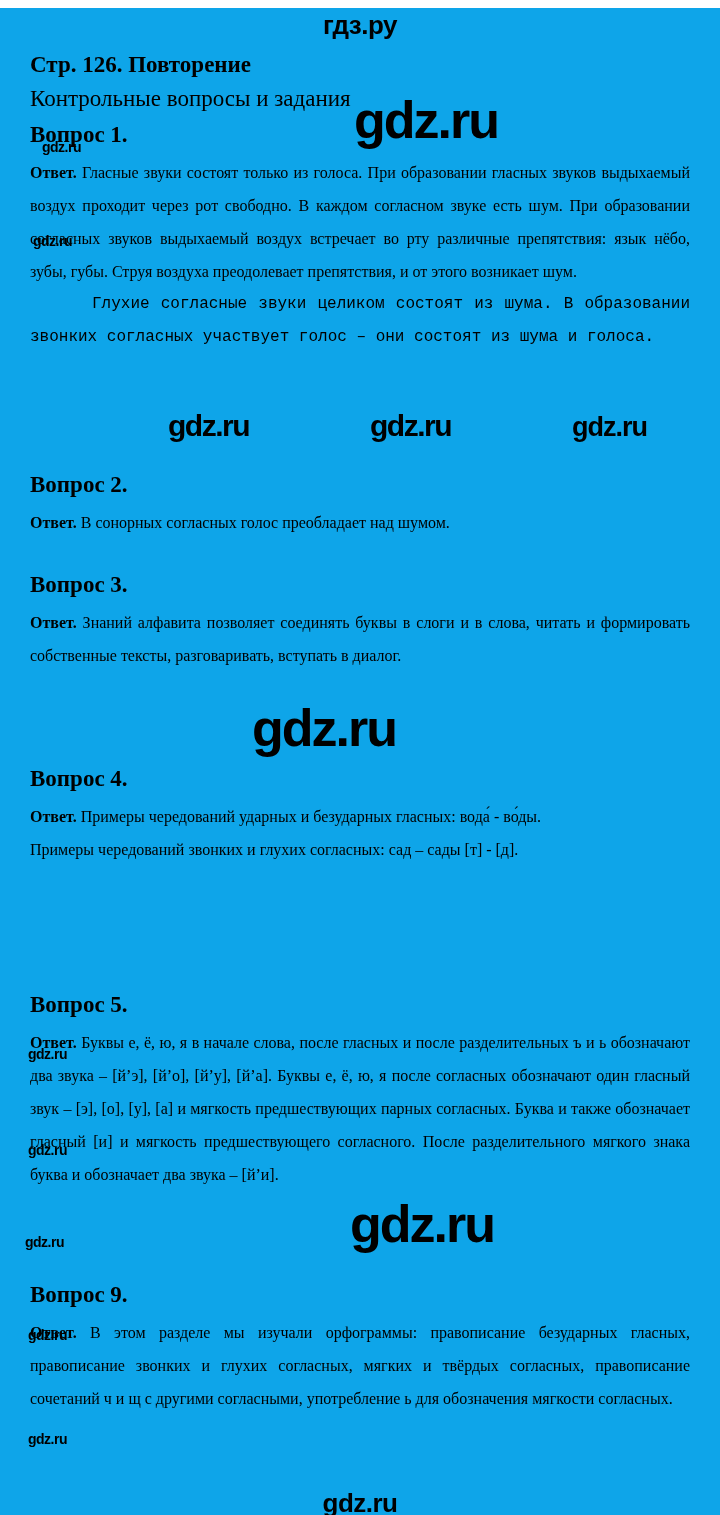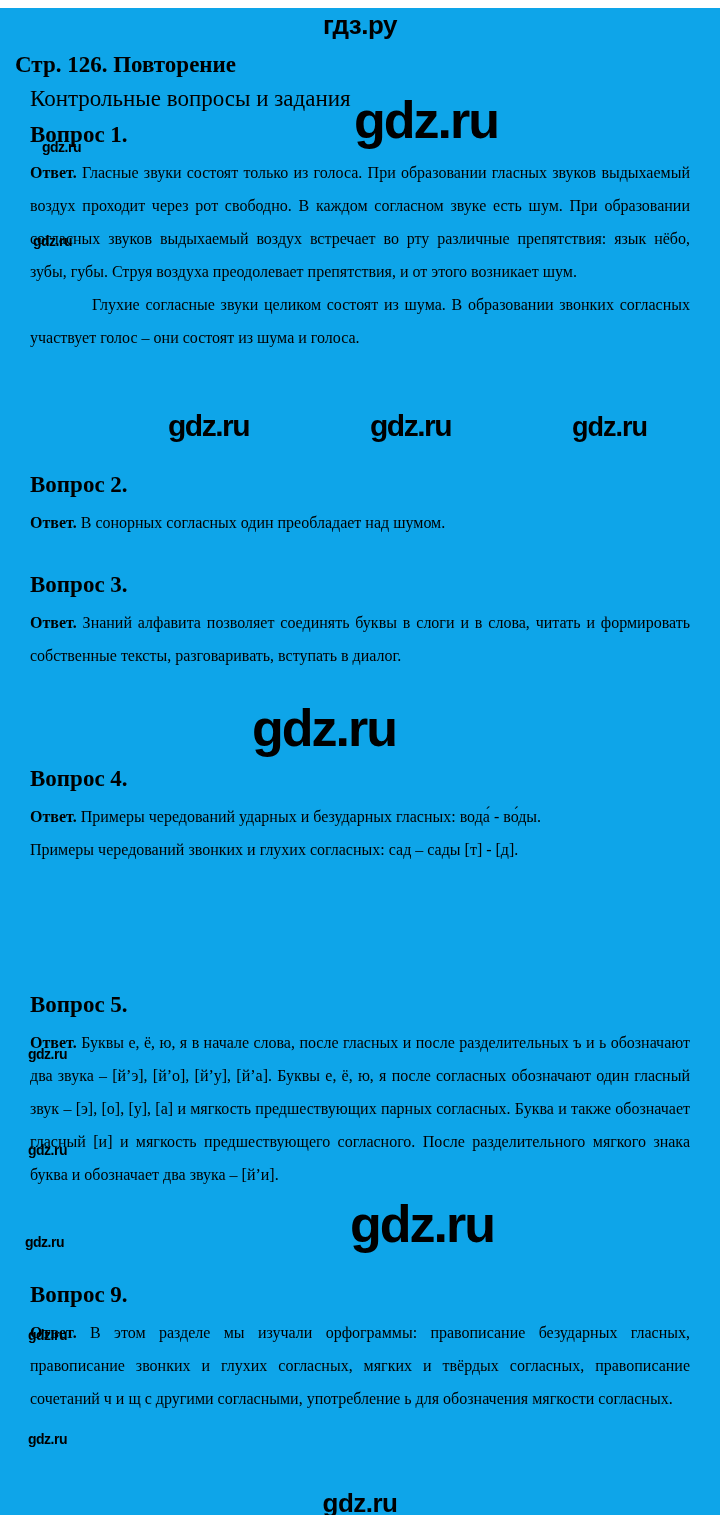--- a/index.html
+++ b/index.html
@@ -20,21 +20,21 @@
     text-align: center;
     font-family: "Liberation Sans", sans-serif;
     font-weight: bold;
     font-size: 26px;
     letter-spacing: -0.5px;
   }
   .logo-header { top: 2px; }
   .logo-footer { top: 1480px; }
   .doc-title {
     position: absolute;
-    left: 15px;
+    left: 30px;
     top: 44px;
     font-size: 23px;
     font-weight: bold;
     margin: 0;
   }
   .doc-subtitle {
     position: absolute;
     left: 30px;
     top: 78px;
     font-size: 23px;
@@ -52,21 +52,21 @@
     line-height: 30px;
     margin: 0 0 6px 0;
   }
   .answer {
     font-size: 16px;
     line-height: 33px;
     text-align: justify;
     margin: 0;
   }
   .answer-label { font-weight: bold; }
-  .indent { text-indent: 62px; }
+  .indent { text-indent: 62px; font-family: Liberation Mono, monospace; }
   .wm {
     position: absolute;
     font-family: "Liberation Sans", sans-serif;
     font-weight: bold;
     line-height: 1;
     white-space: nowrap;
   }
   .wm-big   { font-size: 52px; letter-spacing: -2px; }
   .wm-med   { font-size: 30px; letter-spacing: -1.5px; }
   .wm-med-s { font-size: 27px; letter-spacing: -1px; }
@@ -103,21 +103,21 @@
   <span class="wm wm-small" style="left:28px; top:1424px;">gdz.ru</span>
 
   <section class="question q1">
     <h3 class="q-label">Вопрос 1.</h3>
     <p class="answer"><strong class="answer-label">Ответ.</strong> <span>Гласные звуки состоят только из голоса. При образовании гласных звуков выдыхаемый воздух проходит через рот свободно. В каждом согласном звуке есть шум. При образовании согласных звуков выдыхаемый воздух встречает во рту различные препятствия: язык нёбо, зубы, губы. Струя воздуха преодолевает препятствия, и от этого возникает шум.</span></p>
     <p class="answer indent">Глухие согласные звуки целиком состоят из шума. В образовании звонких согласных участвует голос – они состоят из шума и голоса.</p>
   </section>
 
   <section class="question q2">
     <h3 class="q-label">Вопрос 2.</h3>
-    <p class="answer"><strong class="answer-label">Ответ.</strong> <span>В сонорных согласных один преобладает над шумом.</span></p>
+    <p class="answer"><strong class="answer-label">Ответ.</strong> <span>В сонорных согласных голос преобладает над шумом.</span></p>
   </section>
 
   <section class="question q3">
     <h3 class="q-label">Вопрос 3.</h3>
     <p class="answer"><strong class="answer-label">Ответ.</strong> <span>Знаний алфавита позволяет соединять буквы в слоги и в слова, читать и формировать собственные тексты, разговаривать, вступать в диалог.</span></p>
   </section>
 
   <section class="question q4">
     <h3 class="q-label">Вопрос 4.</h3>
     <p class="answer"><strong class="answer-label">Ответ.</strong> <span>Примеры чередований ударных и безударных гласных: вода́ - во́ды.</span></p>

